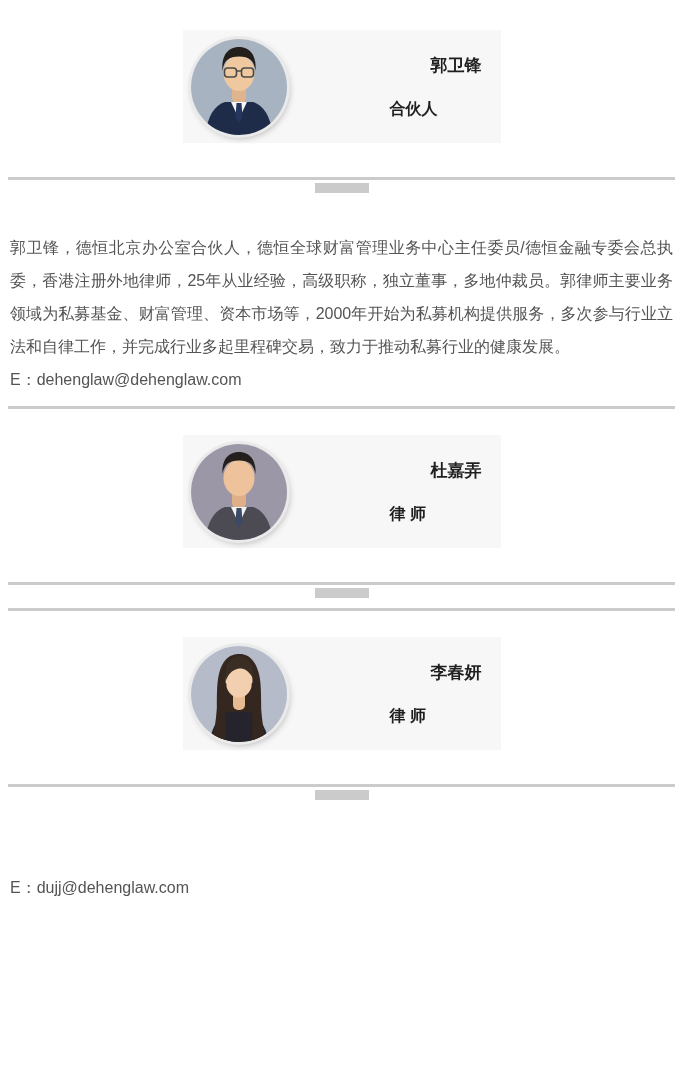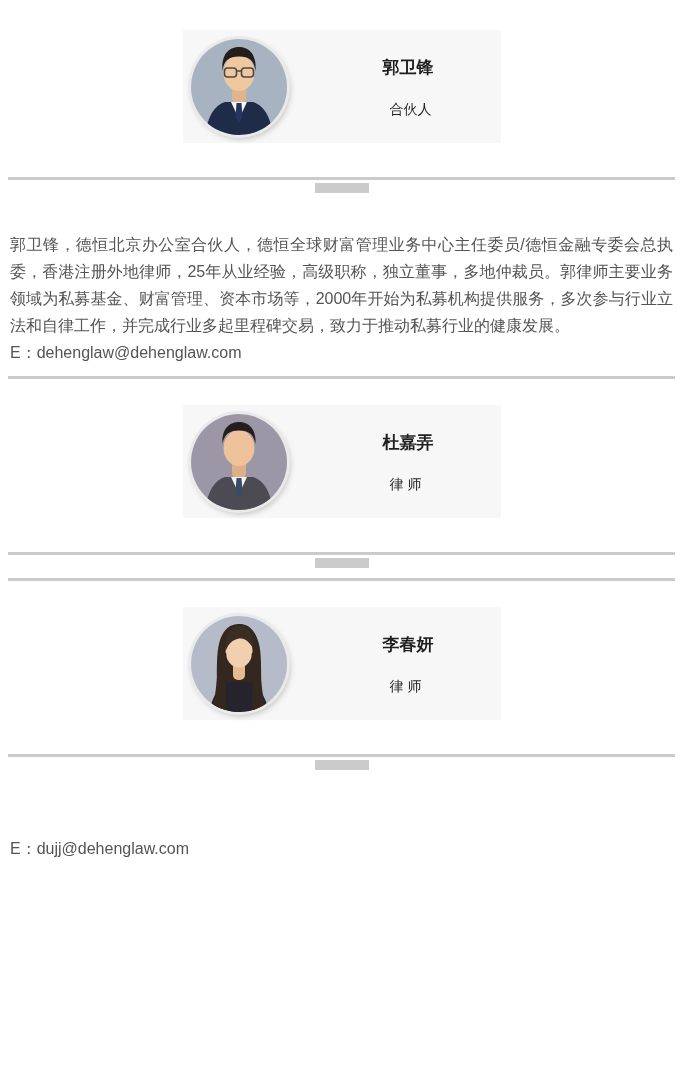--- a/index.html
+++ b/index.html
@@ -39,24 +39,25 @@
     transform: translateY(-50%);
     display: flex;
     flex-direction: column;
     gap: 22px;
   }
   .name {
     font-size: 17px;
     font-weight: bold;
     color: #1f1f1f;
     white-space: pre;
+    margin-left: 48px;
   }
   .title {
-    font-size: 14px;
-    font-weight: normal;
+    font-size: 16px;
+    font-weight: bold;
     color: #1f1f1f;
     white-space: pre;
     padding-left: 7px;
   }
 
   
   .divider { border-top: 3px solid #cbcbcb; margin: 0 8px; }
   .divider.tab { margin-top: 34px; }
   .tab-rect {
     display: block;
@@ -64,21 +65,21 @@
     height: 10px;
     background: #cbcbcb;
     margin: 3px auto 0;
   }
   .divider.plain { margin-top: 10px; margin-bottom: 26px; }
 
   
   .bio {
     margin: 38px 10px 8px;
     font-size: 16px;
-    line-height: 27px;
+    line-height: 33px;
     color: #545454;
     text-align: justify;
   }
   .email-line { white-space: nowrap; }
 </style>
 </head>
 <body>
 
 <main class="article">
 

